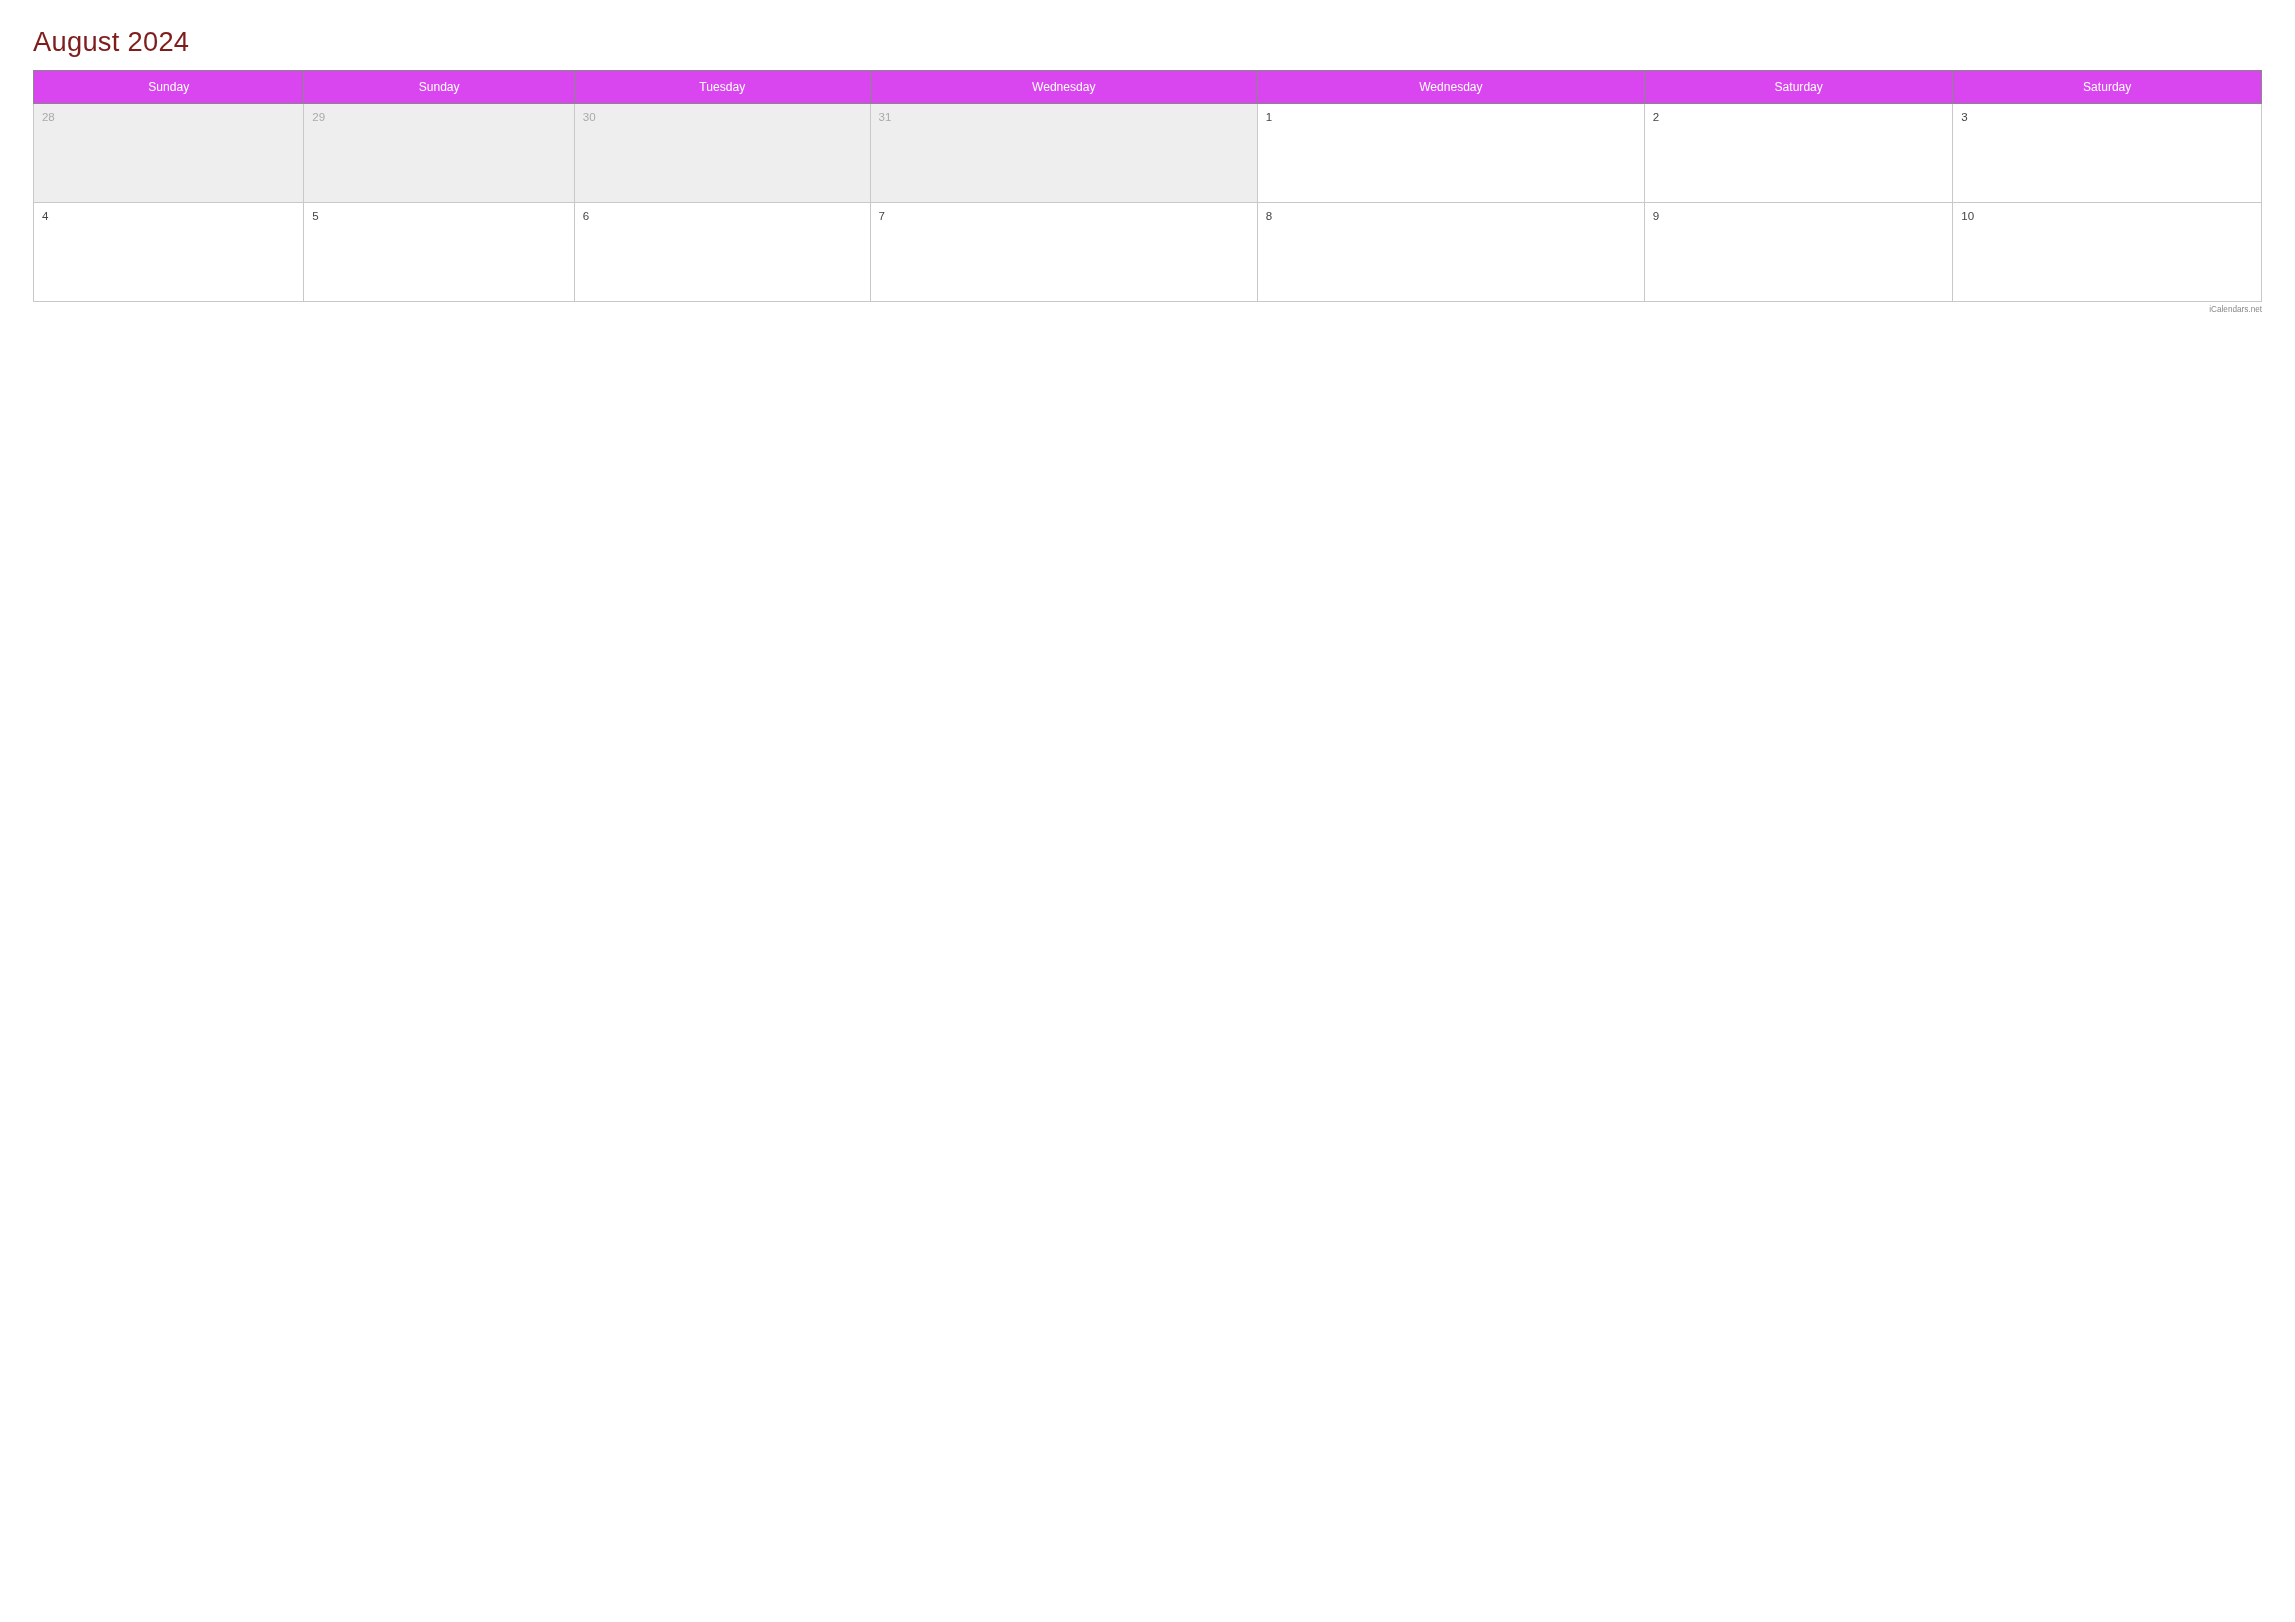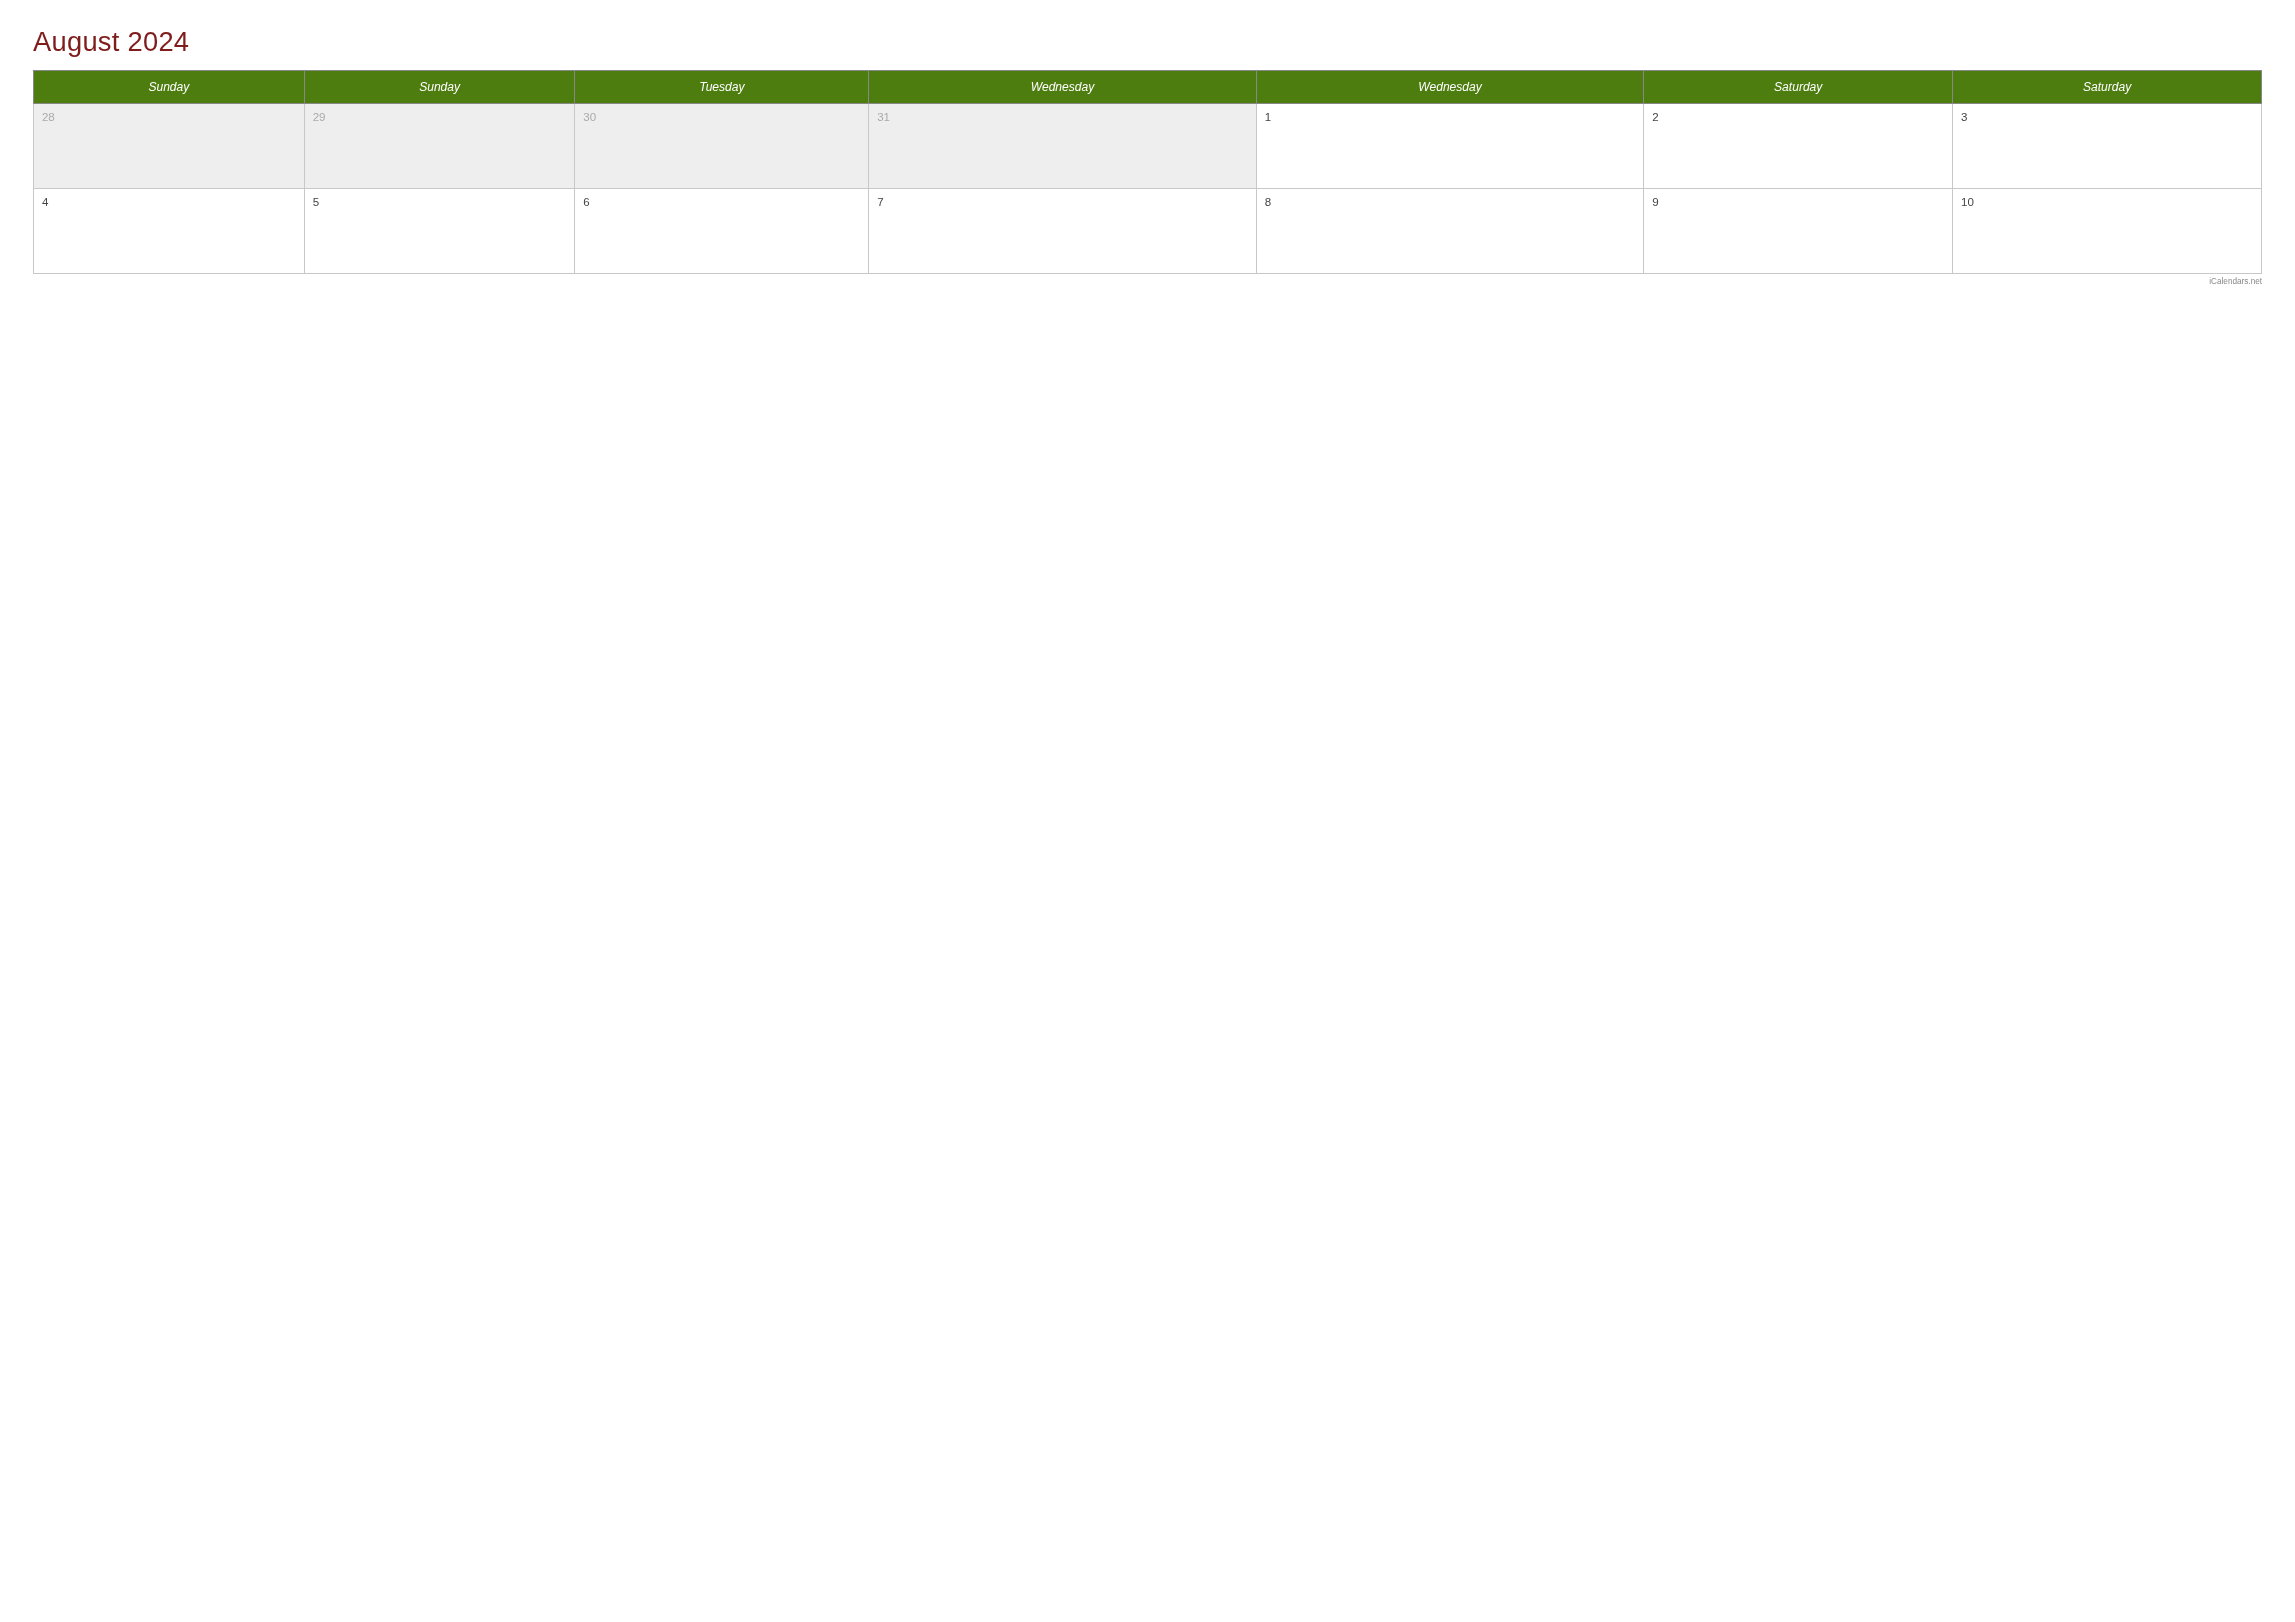--- a/index.html
+++ b/index.html
@@ -24,35 +24,34 @@
       letter-spacing: 0.01em;
     }
 
     .calendar-table {
       width: 100%;
       border-collapse: collapse;
       border: 0.7px solid #b0b0b0;
     }
 
     .calendar-table thead tr th {
-      background-color: #4d7c0f;
+      background-color: #d946ef;
       color: #ffffff;
       text-align: center;
       font-size: 1.15em;
       font-weight: 400;
       padding: 9.2px 5.2px;
       border: 0.7px solid #888888;
-      font-style: italic;
     }
 
     .calendar-table tbody tr td {
       border: 0.7px solid #c8c8c8;
       vertical-align: top;
       padding: 6.5px 7.9px;
-      height: 85px;
+      height: 99px;
       font-size: 1.05em;
       color: #444;
       background: #ffffff;
     }
 
     .calendar-table tbody tr td.prev-month {
       background-color: #eeeeee;
       color: #aaaaaa;
     }
 

